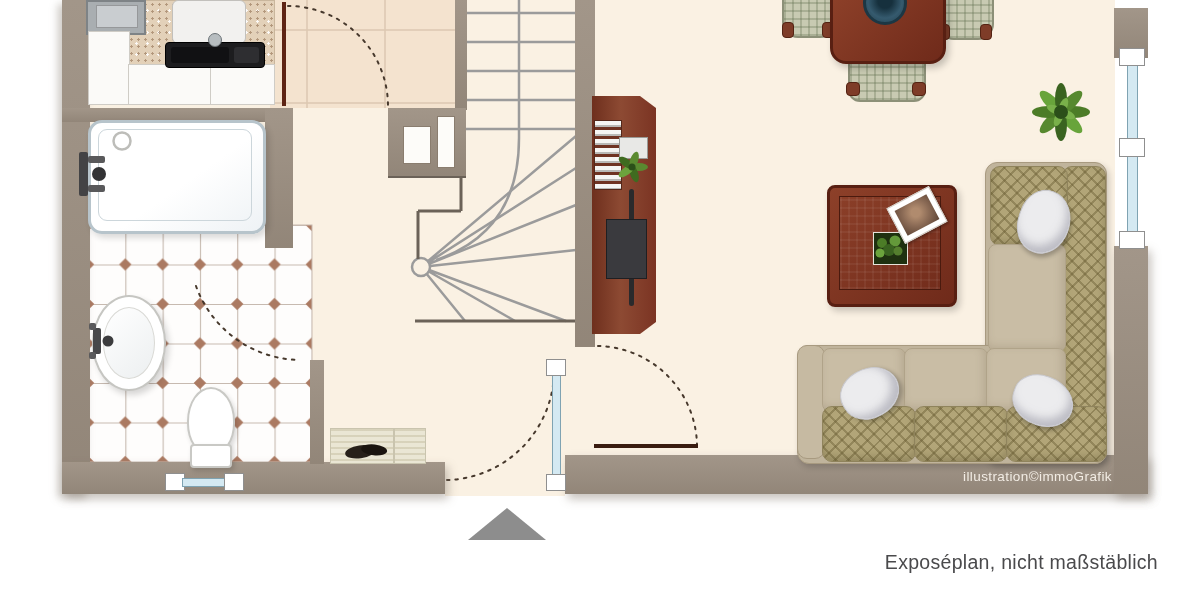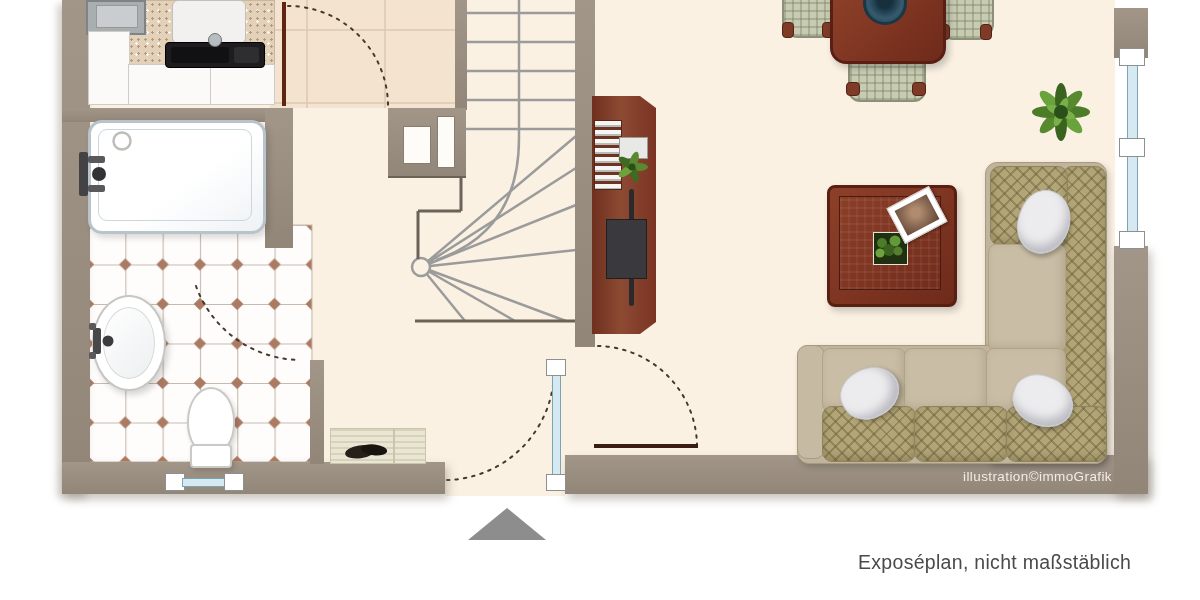--- a/index.html
+++ b/index.html
@@ -65,21 +65,21 @@
   .sofa-cushion{background-color:var(--sofa_cushion,#b2a578);
     background-image:repeating-linear-gradient(45deg,rgba(104,92,50,.42) 0 2px,transparent 2px 9px),
                      repeating-linear-gradient(135deg,rgba(104,92,50,.42) 0 2px,transparent 2px 9px);
     border:1.5px solid #8f835c;border-radius:10px;box-shadow:inset 0 -4px 8px rgba(90,80,45,.35);}
   .pillow{background:#ececee;border:1px solid #c9c9cf;border-radius:46% 54% 50% 50%;
     box-shadow:2px 3px 4px rgba(0,0,0,.25),inset -5px -6px 9px rgba(150,150,162,.55);}
   
   .tri{width:0;height:0;border-left:39px solid transparent;border-right:39px solid transparent;
        border-bottom:32px solid var(--arrow,#8d8d8d);}
   .credit{color:var(--credit_text,#f2ece4);font-size:13.5px;letter-spacing:.4px;text-align:right;}
-  .caption{color:var(--caption_text,#4a4a4c);font-size:19.5px;font-weight:500;letter-spacing:.3px;}
+  .caption{color:var(--caption_text,#4a4a4c);font-size:19.5px;font-weight:500;letter-spacing:.3px;text-align:right;}
   svg{display:block;}
 </style>
 </head>
 <body>
 
 <div class="canvas">
 
   <div class="abs z1 floor" style="left:90px;top:0;width:1025px;height:465px;"></div>
   <div class="abs z1 floor" style="left:445px;top:462px;width:120px;height:34px;"></div>
   <div class="abs z1 kfloor" style="left:270px;top:0;width:186px;height:108px;"></div>

